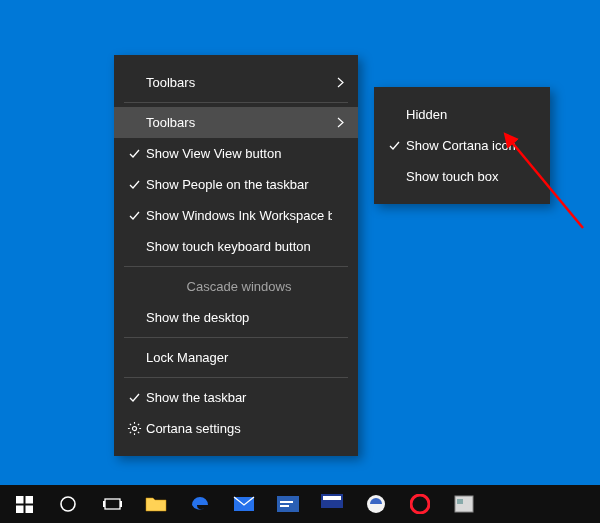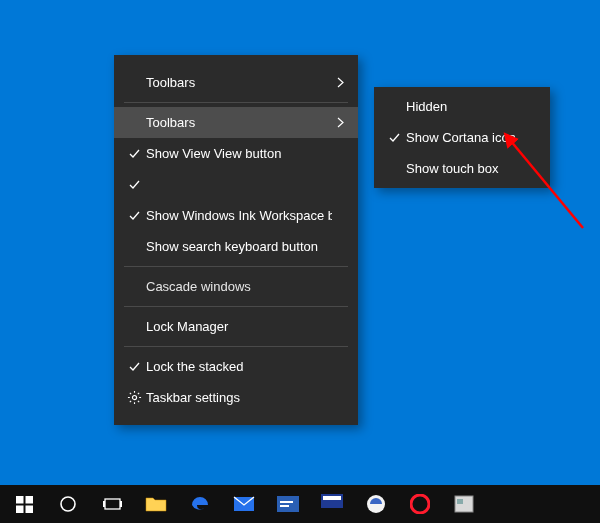--- a/index.html
+++ b/index.html
@@ -50,21 +50,21 @@
   .menu-item {
     display: flex;
     align-items: center;
     height: 31px;
     padding: 0 10px 0 8px;
     cursor: default;
   }
   .menu-item.hover {
     background: #4d4d4d;
   }
-  .menu-item.disabled { color: #e5e5e5; }
+  .menu-item.disabled { color: #a3a3a3; text-align: center; }
   .col-check {
     width: 24px;
     display: flex;
     align-items: center;
     justify-content: center;
     flex-shrink: 0;
   }
   .col-label {
     flex: 1 1 auto;
     white-space: nowrap;
@@ -79,21 +79,21 @@
   }
   .sep {
     height: 1px;
     background: #4a4a4a;
     margin: 4px 10px;
   }
   .sub-menu {
     left: 374px;
     top: 87px;
     width: 176px;
-    padding: 4px 0;
+    padding: 12px 0;
   }
   .arrow {
     position: absolute;
   }
 </style>
 </head>
 <body>
 
 <div class="desktop"></div>
 
@@ -125,66 +125,72 @@
     </span>
     <span class="col-label">Show View View button</span>
     <span class="col-sub"></span>
   </div>
   <div class="menu-item">
     <span class="col-check">
       <svg width="13" height="13" viewBox="0 0 13 13">
           <path d="M2 7 L5 10 L11 3" stroke="#fff" stroke-width="1.3" fill="none"></path>
         </svg>
     </span>
+    <span class="col-label">Show People on the taskbar</span>
     <span class="col-sub"></span>
   </div>
   <div class="menu-item">
     <span class="col-check">
       <svg width="13" height="13" viewBox="0 0 13 13">
           <path d="M2 7 L5 10 L11 3" stroke="#fff" stroke-width="1.3" fill="none"></path>
         </svg>
     </span>
     <span class="col-label">Show Windows Ink Workspace button</span>
     <span class="col-sub"></span>
   </div>
   <div class="menu-item">
     <span class="col-check"></span>
-    <span class="col-label">Show search keyboard button</span>
+    <span class="col-label">Show touch keyboard button</span>
     <span class="col-sub"></span>
   </div>
   <div class="sep"></div>
   <div class="menu-item disabled">
     <span class="col-check"></span>
     <span class="col-label">Cascade windows</span>
     <span class="col-sub"></span>
   </div>
+  <div class="menu-item">
+    <span class="col-check"></span>
+    <span class="col-label">Show the desktop</span>
+    <span class="col-sub"></span>
+  </div>
   <div class="sep"></div>
   <div class="menu-item">
     <span class="col-check"></span>
     <span class="col-label">Lock Manager</span>
     <span class="col-sub"></span>
   </div>
   <div class="sep"></div>
   <div class="menu-item">
     <span class="col-check">
       <svg width="13" height="13" viewBox="0 0 13 13">
           <path d="M2 7 L5 10 L11 3" stroke="#fff" stroke-width="1.3" fill="none"></path>
         </svg>
     </span>
-    <span class="col-label">Lock the stacked</span>
+    <span class="col-label">Show the taskbar</span>
     <span class="col-sub"></span>
   </div>
   <div class="menu-item">
     <span class="col-check">
       <svg width="15" height="15" viewBox="0 0 16 16">
           <circle cx="8" cy="8" r="2.2" fill="none" stroke="#fff" stroke-width="1.2"></circle>
           <path d="M8 1v2M8 13v2M1 8h2M13 8h2M3 3l1.4 1.4M11.6 11.6L13 13M13 3l-1.4 1.4M4.4 11.6L3 13" stroke="#fff" stroke-width="1.2"></path>
         </svg>
     </span>
-    <span class="col-label">Taskbar settings</span>
+    <span class="col-label">Cortana settings</span>
     <span class="col-sub"></span>
   </div>
 </div>
 
 <div class="context-menu sub-menu">
   <div class="menu-item">
     <span class="col-check"></span>
     <span class="col-label">Hidden</span>
   </div>
   <div class="menu-item">

